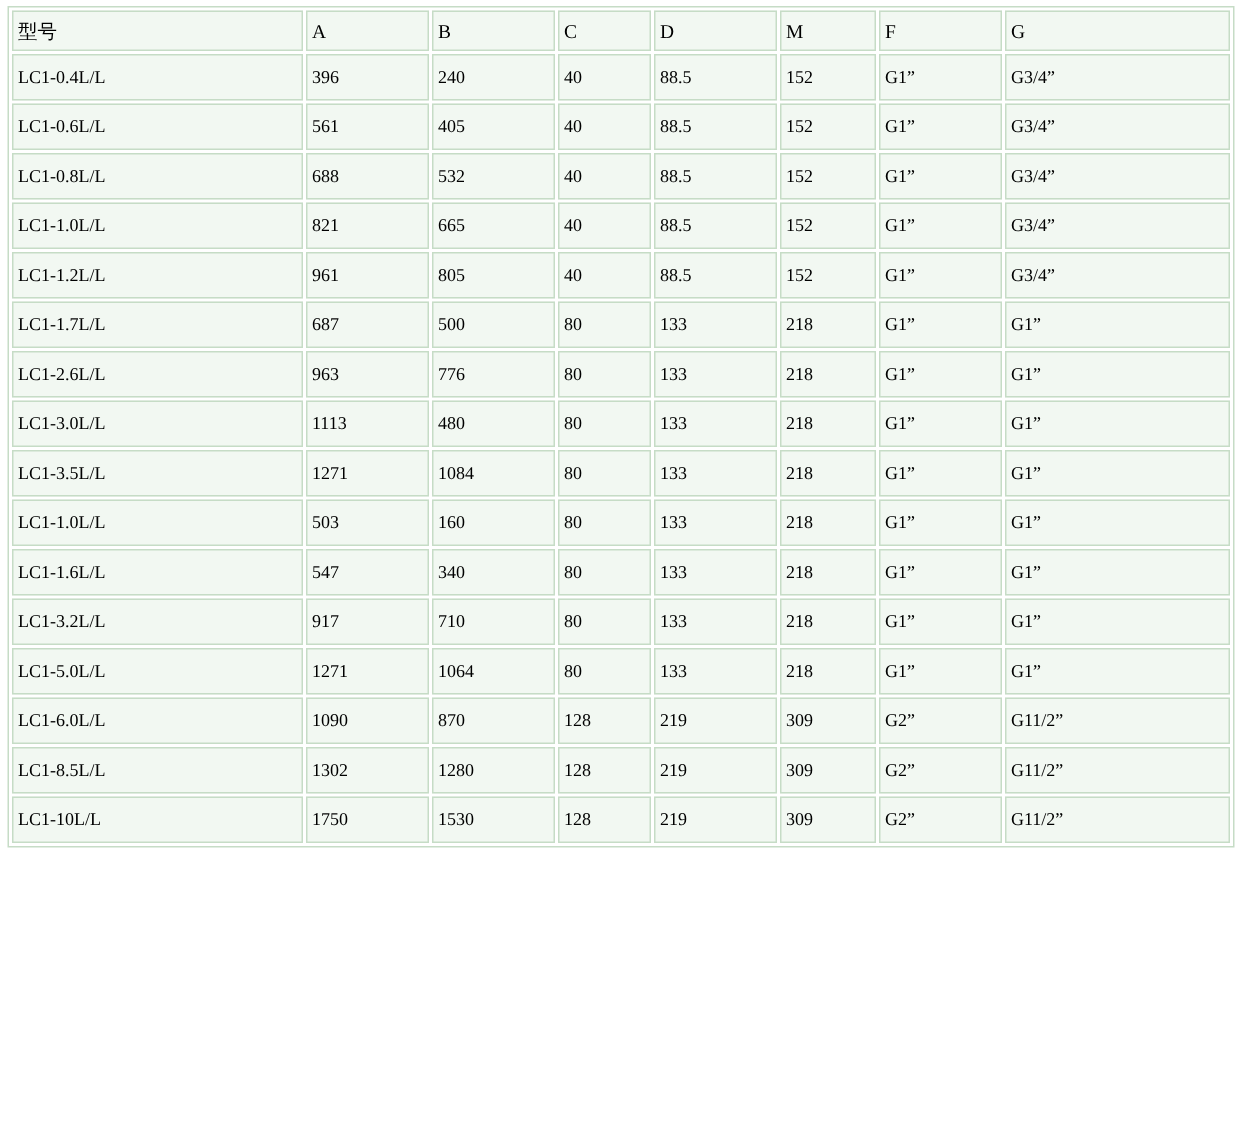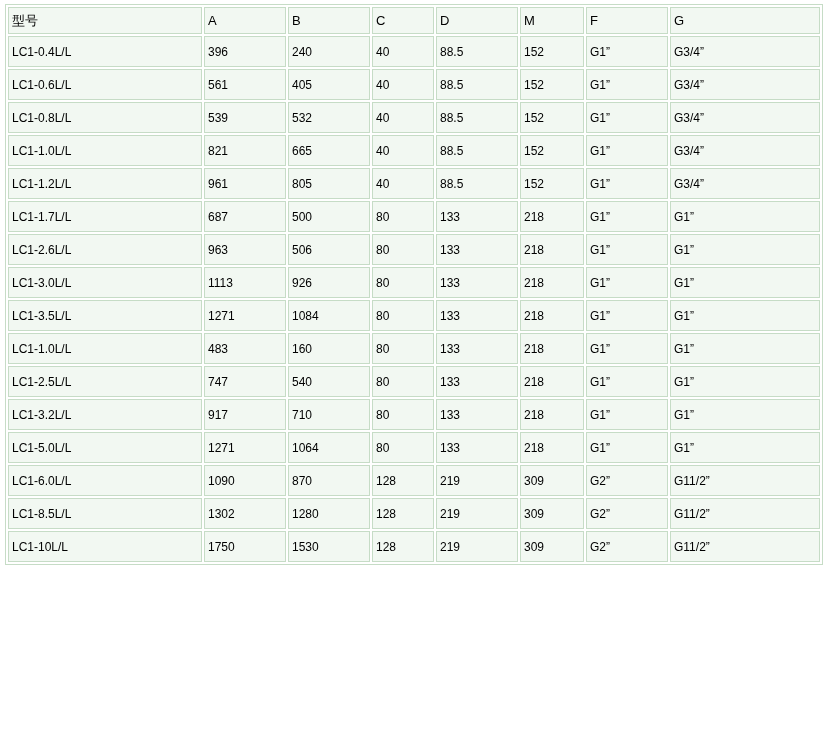--- a/index.html
+++ b/index.html
@@ -5,21 +5,21 @@
   html, body {
     margin: 0;
     padding: 0;
     background: #ffffff;
   }
   .page {
     width: 831px;
     height: 748px;
     box-sizing: border-box;
     padding: 4px 4px 0 5px;
-    font-family: Liberation Sans, sans-serif;
+    font-family: Liberation Serif, serif;
   }
   table.spec {
     border-collapse: separate;
     border-spacing: 2px;
     table-layout: fixed;
     width: 818px;
     border: 1px solid #c6dcc6;
     background: #ffffff;
   }
   table.spec th,
@@ -90,21 +90,21 @@
           <td>561</td>
           <td>405</td>
           <td>40</td>
           <td>88.5</td>
           <td>152</td>
           <td>G1”</td>
           <td>G3/4”</td>
         </tr>
         <tr>
           <td>LC1-0.8L/L</td>
-          <td>539</td>
+          <td>688</td>
           <td>532</td>
           <td>40</td>
           <td>88.5</td>
           <td>152</td>
           <td>G1”</td>
           <td>G3/4”</td>
         </tr>
         <tr>
           <td>LC1-1.0L/L</td>
           <td>821</td>
@@ -131,61 +131,61 @@
           <td>500</td>
           <td>80</td>
           <td>133</td>
           <td>218</td>
           <td>G1”</td>
           <td>G1”</td>
         </tr>
         <tr>
           <td>LC1-2.6L/L</td>
           <td>963</td>
-          <td>506</td>
+          <td>776</td>
           <td>80</td>
           <td>133</td>
           <td>218</td>
           <td>G1”</td>
           <td>G1”</td>
         </tr>
         <tr>
           <td>LC1-3.0L/L</td>
           <td>1113</td>
-          <td>926</td>
+          <td>480</td>
           <td>80</td>
           <td>133</td>
           <td>218</td>
           <td>G1”</td>
           <td>G1”</td>
         </tr>
         <tr>
           <td>LC1-3.5L/L</td>
           <td>1271</td>
           <td>1084</td>
           <td>80</td>
           <td>133</td>
           <td>218</td>
           <td>G1”</td>
           <td>G1”</td>
         </tr>
         <tr>
           <td>LC1-1.0L/L</td>
-          <td>483</td>
+          <td>503</td>
           <td>160</td>
           <td>80</td>
           <td>133</td>
           <td>218</td>
           <td>G1”</td>
           <td>G1”</td>
         </tr>
         <tr>
-          <td>LC1-2.5L/L</td>
-          <td>747</td>
-          <td>540</td>
+          <td>LC1-1.6L/L</td>
+          <td>547</td>
+          <td>340</td>
           <td>80</td>
           <td>133</td>
           <td>218</td>
           <td>G1”</td>
           <td>G1”</td>
         </tr>
         <tr>
           <td>LC1-3.2L/L</td>
           <td>917</td>
           <td>710</td>

